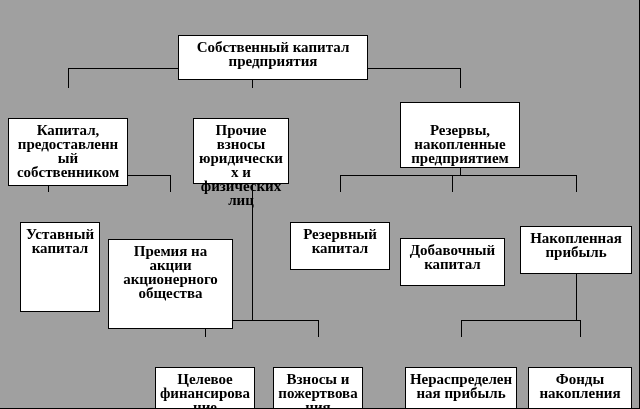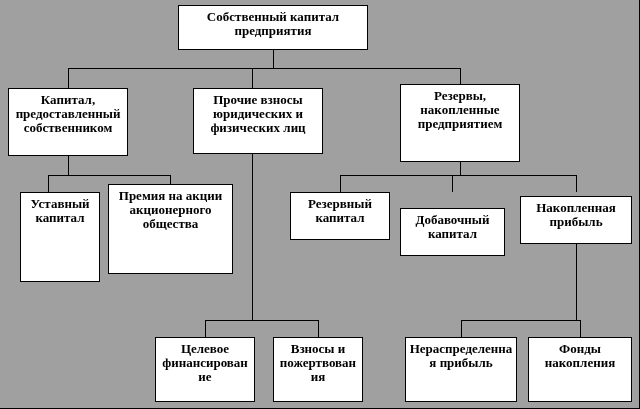--- a/index.html
+++ b/index.html
@@ -28,26 +28,27 @@
   .node {
     position: absolute;
     background: #ffffff;
     border: 1px solid #000000;
     box-sizing: border-box;
     display: flex;
     justify-content: center;
     align-items: flex-start;
     text-align: center;
     font-weight: bold;
-    font-size: 13px;
+    font-size: 15px;
     line-height: 14px;
     color: #000000;
     padding: 4px 3px 2px 3px;
     overflow-wrap: break-word;
     word-break: break-word;
+    margin-top: 30px;
   }
   .node span { display: block; width: 100%; }
 </style>
 </head>
 <body>
 
 <div id="canvas">
 
   <svg id="connectors" viewBox="0 0 640 409" xmlns="http://www.w3.org/2000/svg">
     <path d="M273 50 V68 M68 68 H460 M68 68 V88 M252 68 V88 M460 68 V88
@@ -58,33 +59,33 @@
   </svg>
 
   <div class="node" style="left:178px; top:5px; width:190px; height:45px;">
     <span>Собственный капитал предприятия</span>
   </div>
 
   <div class="node" style="left:8px; top:88px; width:120px; height:68px;">
     <span>Капитал, предоставленный собственником</span>
   </div>
 
-  <div class="node" style="left:193px; top:88px; width:130px; height:66px;">
+  <div class="node" style="left:193px; top:88px; width:96px; height:66px;">
     <span>Прочие взносы юридических и физических лиц</span>
   </div>
 
-  <div class="node" style="left:400px; top:84px; width:120px; height:78px;">
+  <div class="node" style="left:400px; top:72px; width:120px; height:66px;align-items:flex-end;">
     <span>Резервы, накопленные предприятием</span>
   </div>
 
   <div class="node" style="left:20px; top:192px; width:80px; height:90px;">
     <span>Уставный капитал</span>
   </div>
 
-  <div class="node" style="left:108px; top:184px; width:125px; height:90px;">
+  <div class="node" style="left:108px; top:209px; width:125px; height:90px;">
     <span>Премия на акции акционерного общества</span>
   </div>
 
   <div class="node" style="left:290px; top:192px; width:100px; height:48px;">
     <span>Резервный капитал</span>
   </div>
 
   <div class="node" style="left:400px; top:208px; width:105px; height:48px;">
     <span>Добавочный капитал</span>
   </div>

